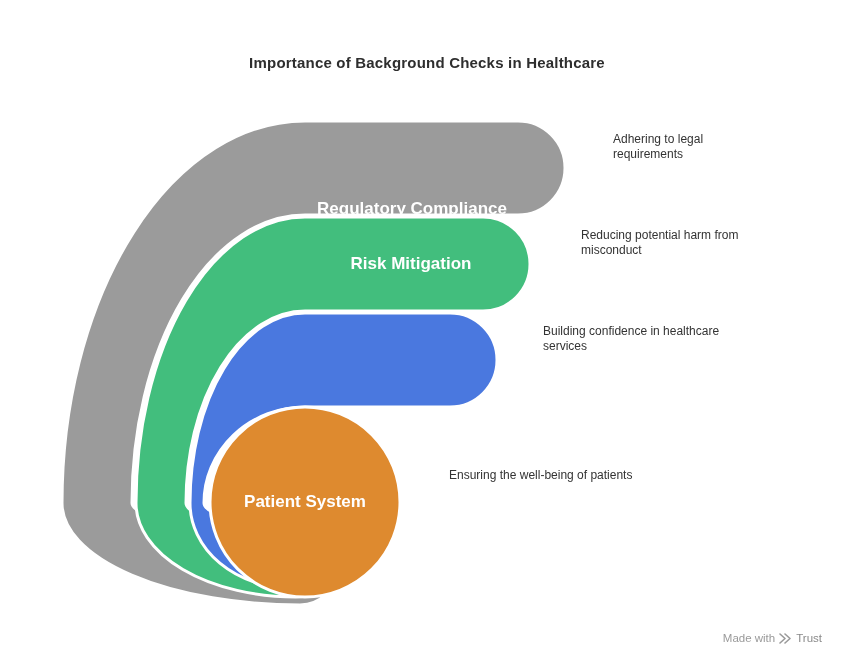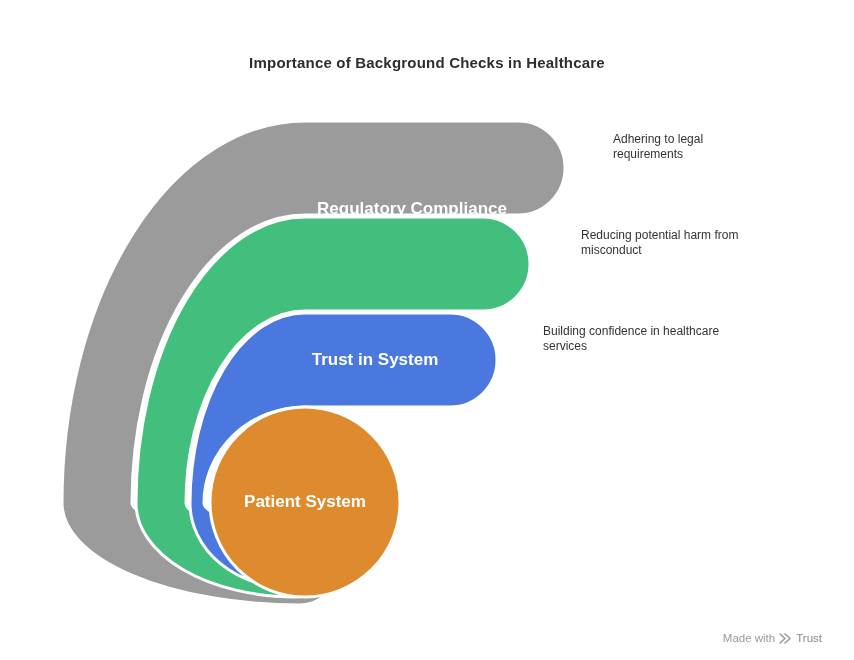--- a/index.html
+++ b/index.html
@@ -101,26 +101,27 @@
              A 88 21 0 0 1 204 503
              A 101 96 0 0 1 305 407
              H 450
              A 47 47 0 0 0 450 313
              Z" fill="#4A78DF"></path>
 
     <circle stroke="#ffffff" stroke-width="3" cx="305" cy="502" r="95" fill="#DE8A2F"></circle>
   </svg>
 
   <div class="band-label" style="left:412px; top:168px;margin-top:41px;">Regulatory Compliance</div>
-  <div class="band-label" style="left:375px; top:360px;">Trust in System</div>
+  <div class="band-label" style="left:411px; top:264px;">Risk Mitigation</div>
   <div class="band-label" style="left:305px; top:502px;">Patient System</div>
 
   <div class="desc" style="left:613px; top:132px; width:160px;">Adhering to legal requirements</div>
   <div class="desc" style="left:543px; top:324px; width:200px;">Building confidence in healthcare services</div>
   <div class="desc" style="left:581px; top:228px; width:220px;">Reducing potential harm from misconduct</div>
+  <div class="desc" style="left:449px; top:468px; width:200px;">Ensuring the well-being of patients</div>
 
   <div class="footer">
     <span>Made with</span>
     <span class="napkin-icon">
       <svg width="13" height="11" viewBox="0 0 13 11">
         <path d="M1 1 L6 5.5 L1 10" fill="none" stroke="#9a9a9a" stroke-width="1.6" stroke-linecap="round" stroke-linejoin="round"></path>
         <path d="M6 1 L11 5.5 L6 10" fill="none" stroke="#9a9a9a" stroke-width="1.6" stroke-linecap="round" stroke-linejoin="round"></path>
       </svg>
     </span>
     <span class="brand">Trust</span>

